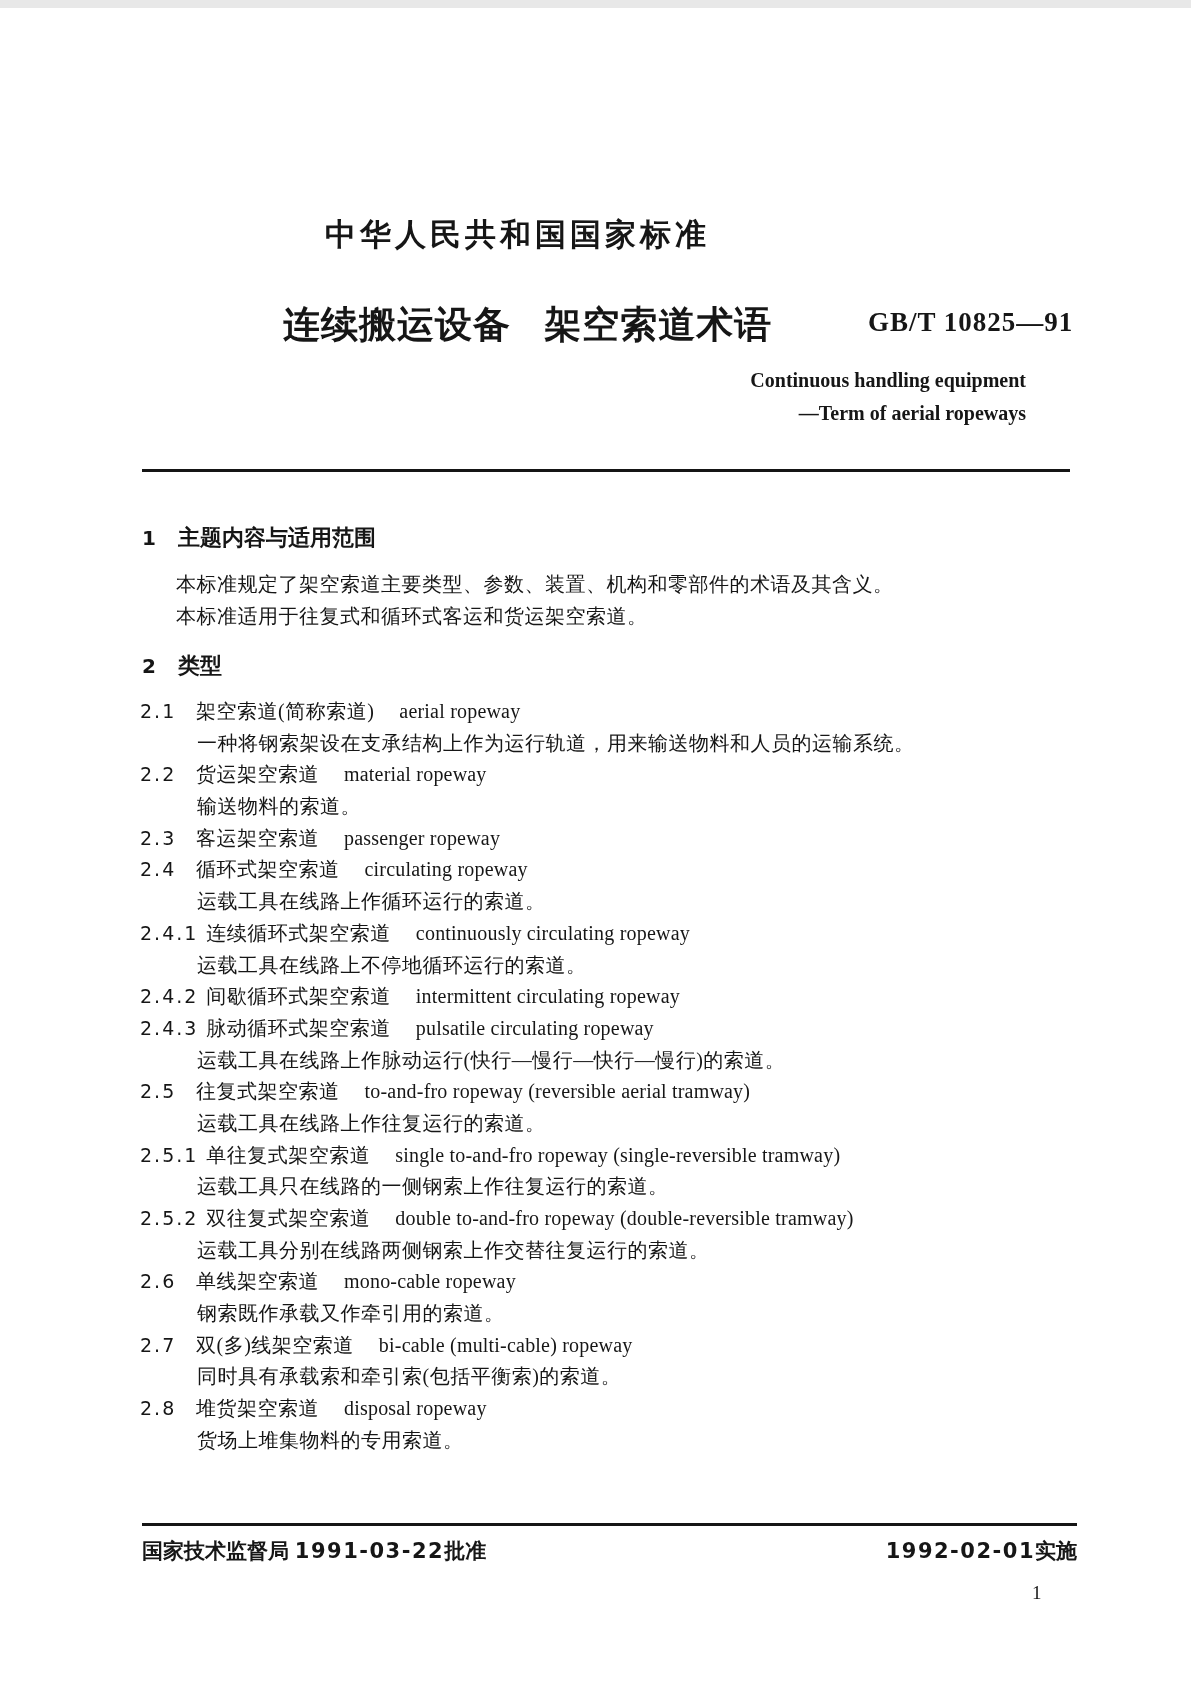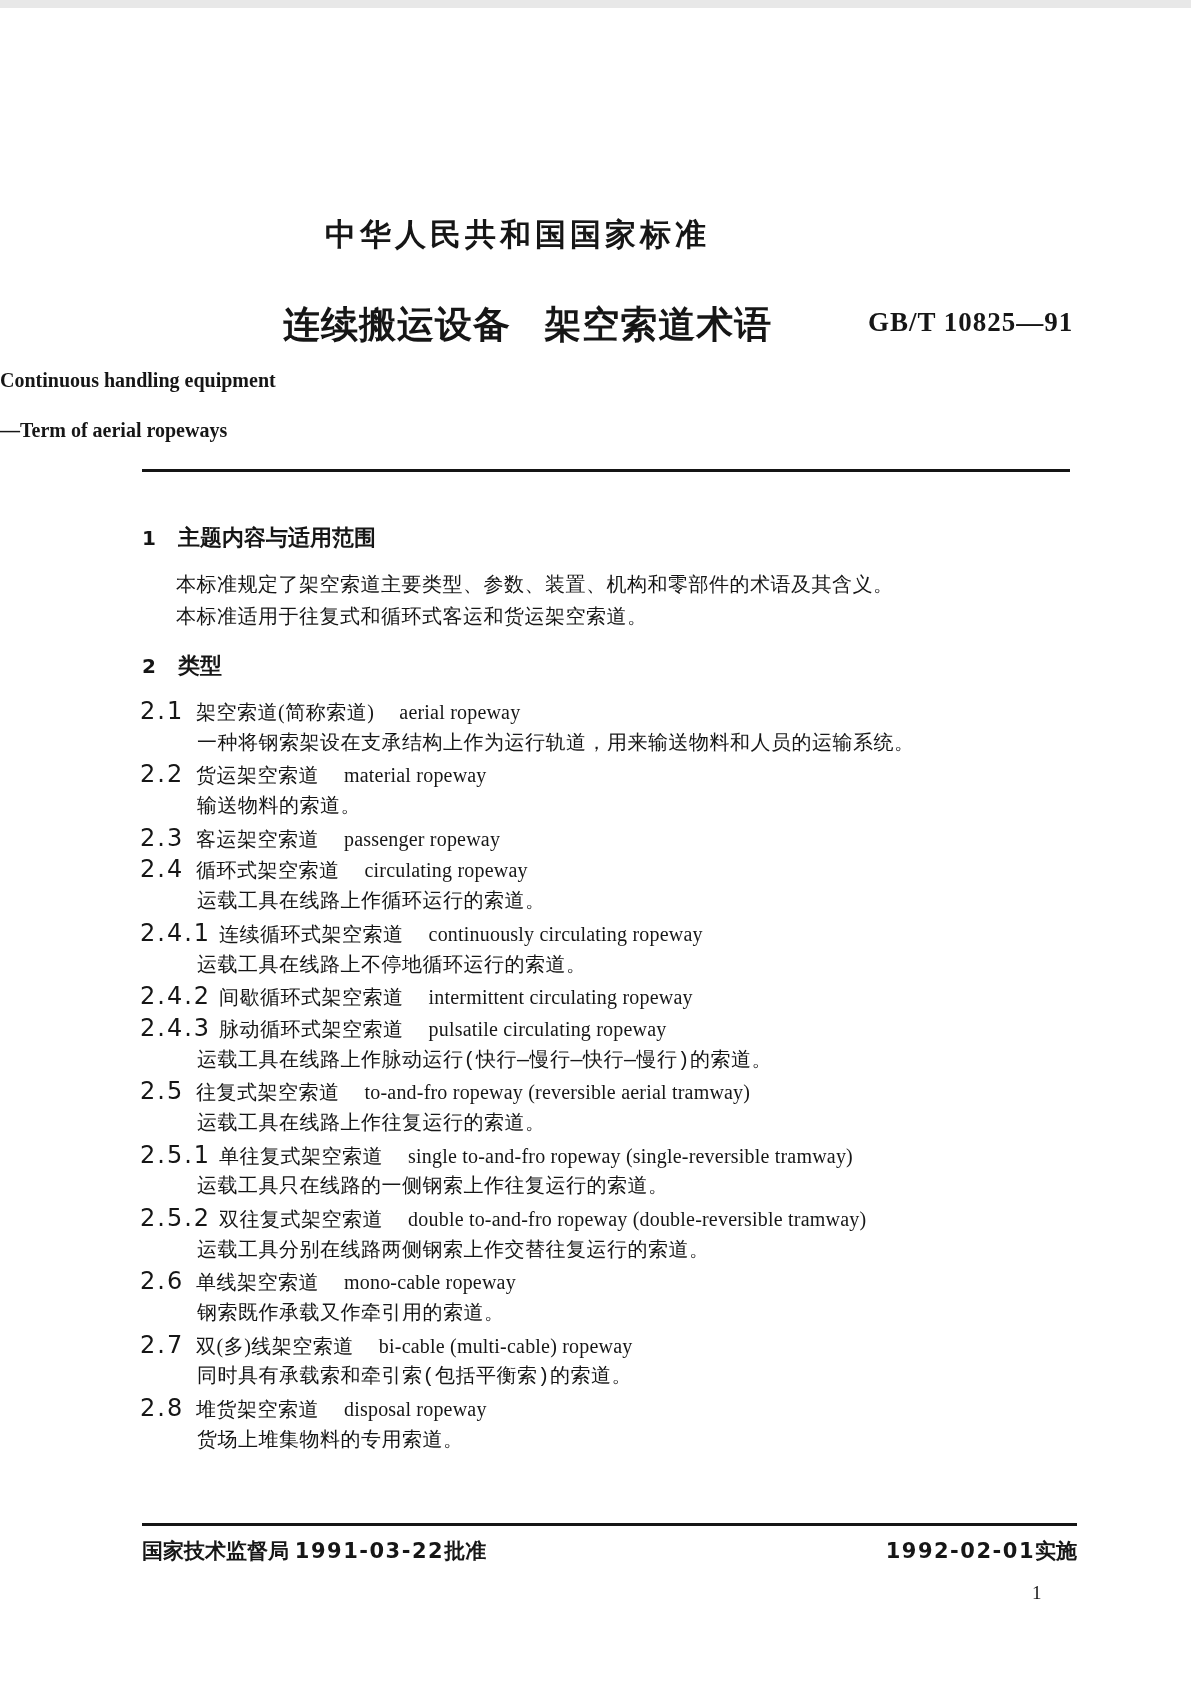--- a/index.html
+++ b/index.html
@@ -42,29 +42,29 @@
     font-family: "Liberation Serif", serif;
     font-weight: bold;
     font-size: 27px;
     letter-spacing: 1px;
     line-height: 1;
     white-space: nowrap;
   }
   .en-sub {
     position: absolute;
     left: 0; width: 1026px;
-    text-align: left;
+    text-align: right;
     font-family: "Liberation Serif", serif;
     font-weight: bold;
     font-size: 20px;
     line-height: 1.2;
     white-space: nowrap;
   }
   .en-sub-1 { top: 360px; }
-  .en-sub-2 { top: 410px; }
+  .en-sub-2 { top: 393px; }
   .rule {
     position: absolute;
     height: 3px;
     background: #151515;
   }
   .rule-top    { top: 461px;  left: 142px; width: 928px; }
   .rule-bottom { top: 1515px; left: 142px; width: 935px; }
   
   .sec-head {
     position: absolute;
@@ -104,36 +104,35 @@
   .term-line, .def-line {
     height: 31.7px;
     line-height: 31.7px;
     white-space: nowrap;
   }
   .item-no {
     display: inline-block;
     min-width: 48px;
     margin-right: 8px;
     font-family: "DejaVu Sans", sans-serif;
-    font-size: 24px;
+    font-size: 19px;
     letter-spacing: 2px;
   }
   .term-cn {
     letter-spacing: 0.5px;
     margin-right: 25px;
   }
   .term-en {
     font-family: "Liberation Serif", serif;
     font-size: 20px;
     letter-spacing: 0.2px;
   }
   .def-line {
     padding-left: 57px;
     letter-spacing: 0.5px;
-    font-family: Liberation Mono, monospace;
   }
   
   .footer-left, .footer-right {
     position: absolute;
     top: 1531px;
     font-family: "Liberation Sans", sans-serif;
     font-weight: bold;
     font-size: 21px;
     line-height: 1.1;
     white-space: nowrap;

